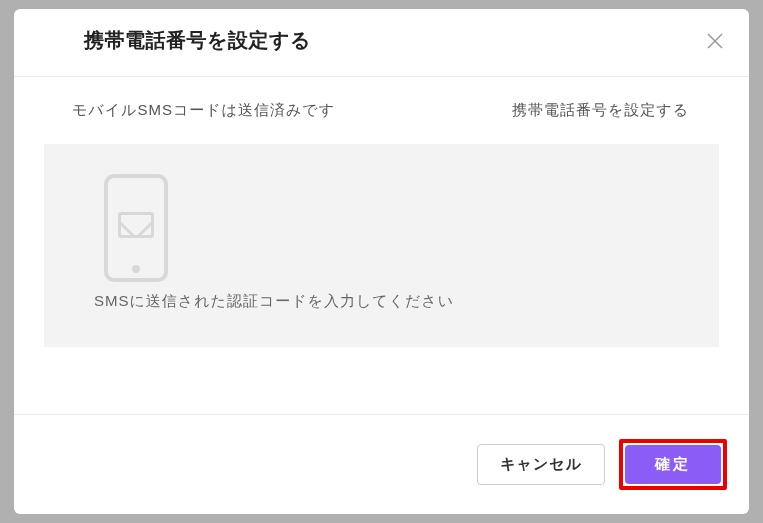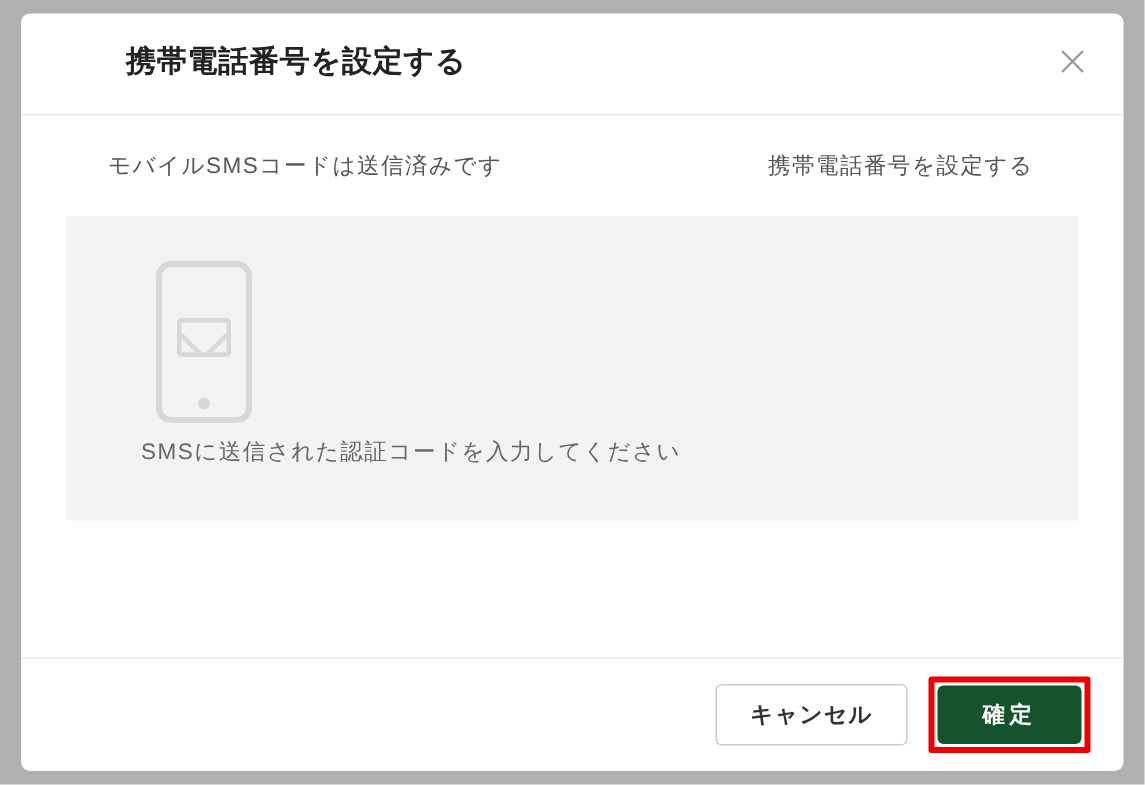--- a/index.html
+++ b/index.html
@@ -130,21 +130,21 @@
     }
     .resend-link {
       color: #f5c451;
       font-size: 14px;
       letter-spacing: 1px;
       cursor: pointer;
       margin-left: 10px;
     }
     .modal-footer {
       border-top: 1px solid #eaeaea;
-      padding: 12px 22px;
+      padding: 24px 22px;
       display: flex;
       justify-content: flex-end;
       gap: 14px;
       align-items: center;
     }
     .btn-cancel {
       background: #fff;
       border: 1px solid #ccc;
       border-radius: 4px;
       padding: 10px 22px;
@@ -153,21 +153,21 @@
       color: #333;
       cursor: pointer;
       letter-spacing: 1px;
     }
     .confirm-wrap {
       border: 4px solid #ed0000;
       border-radius: 2px;
       padding: 2px;
     }
     .btn-confirm {
-      background: #14532d;
+      background: #8b5cf6;
       border: none;
       border-radius: 4px;
       padding: 10px 30px;
       font-size: 15px;
       font-weight: 600;
       color: #fff;
       cursor: pointer;
       letter-spacing: 3px;
       font-family: Liberation Mono, monospace;
     }

